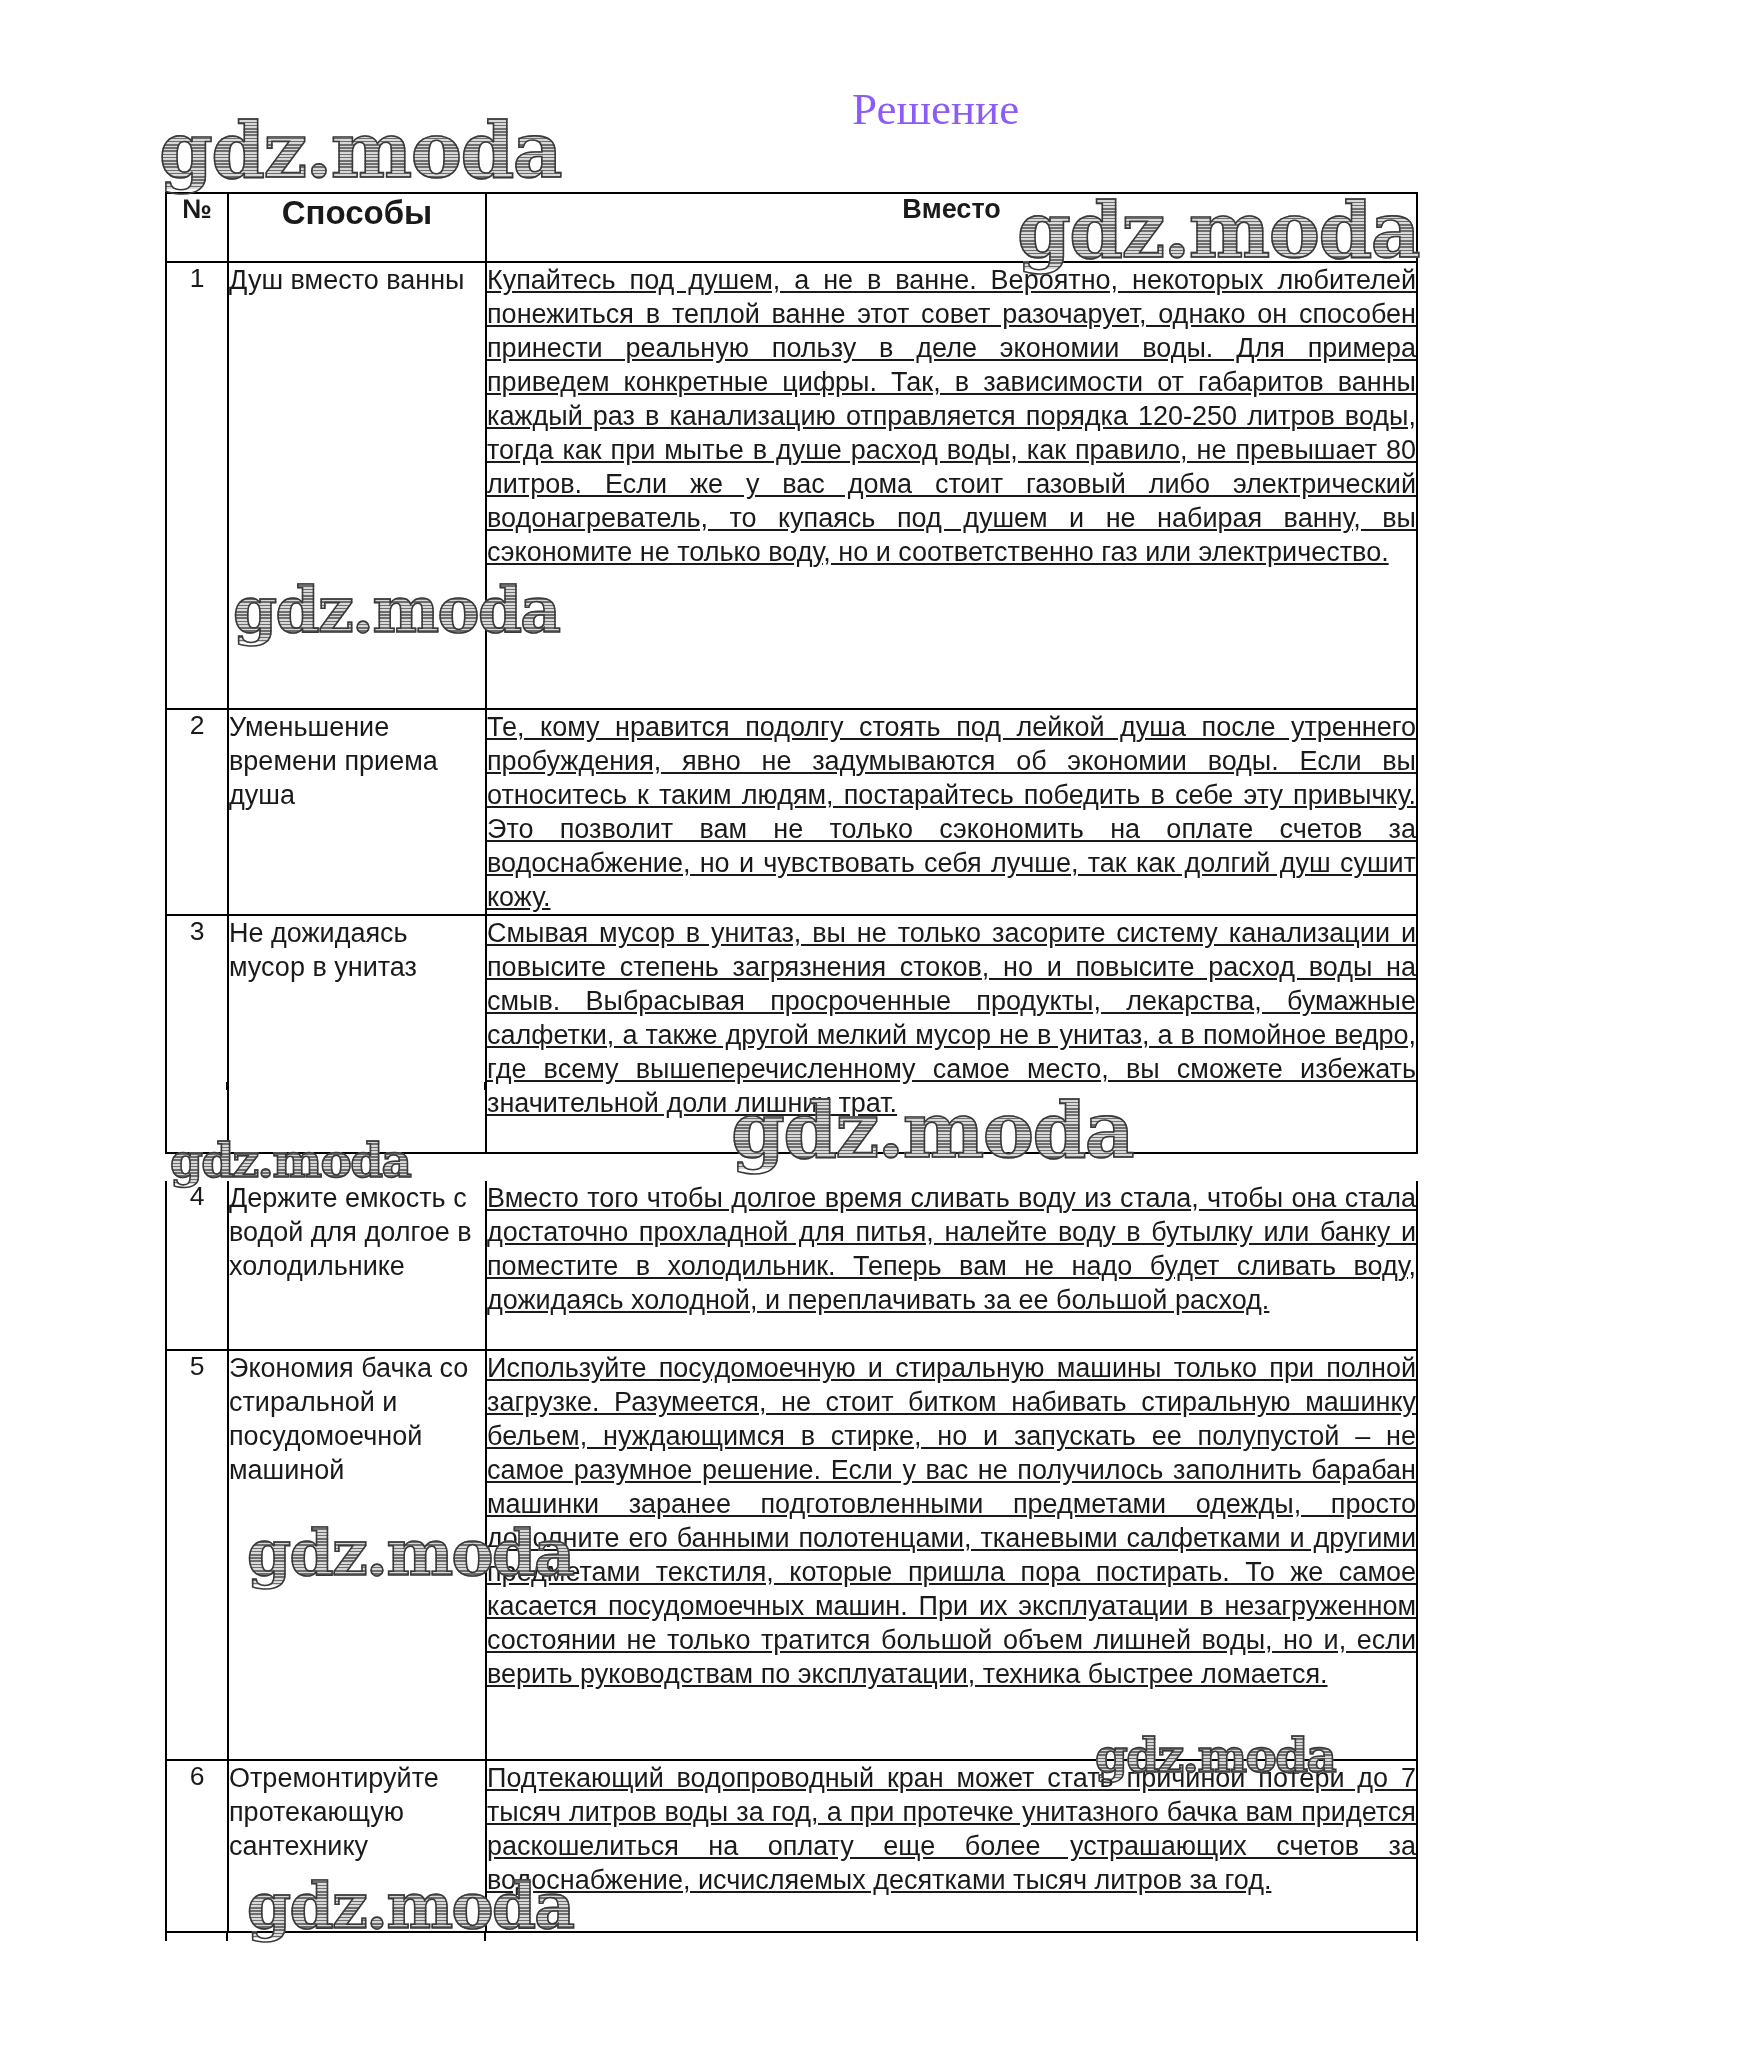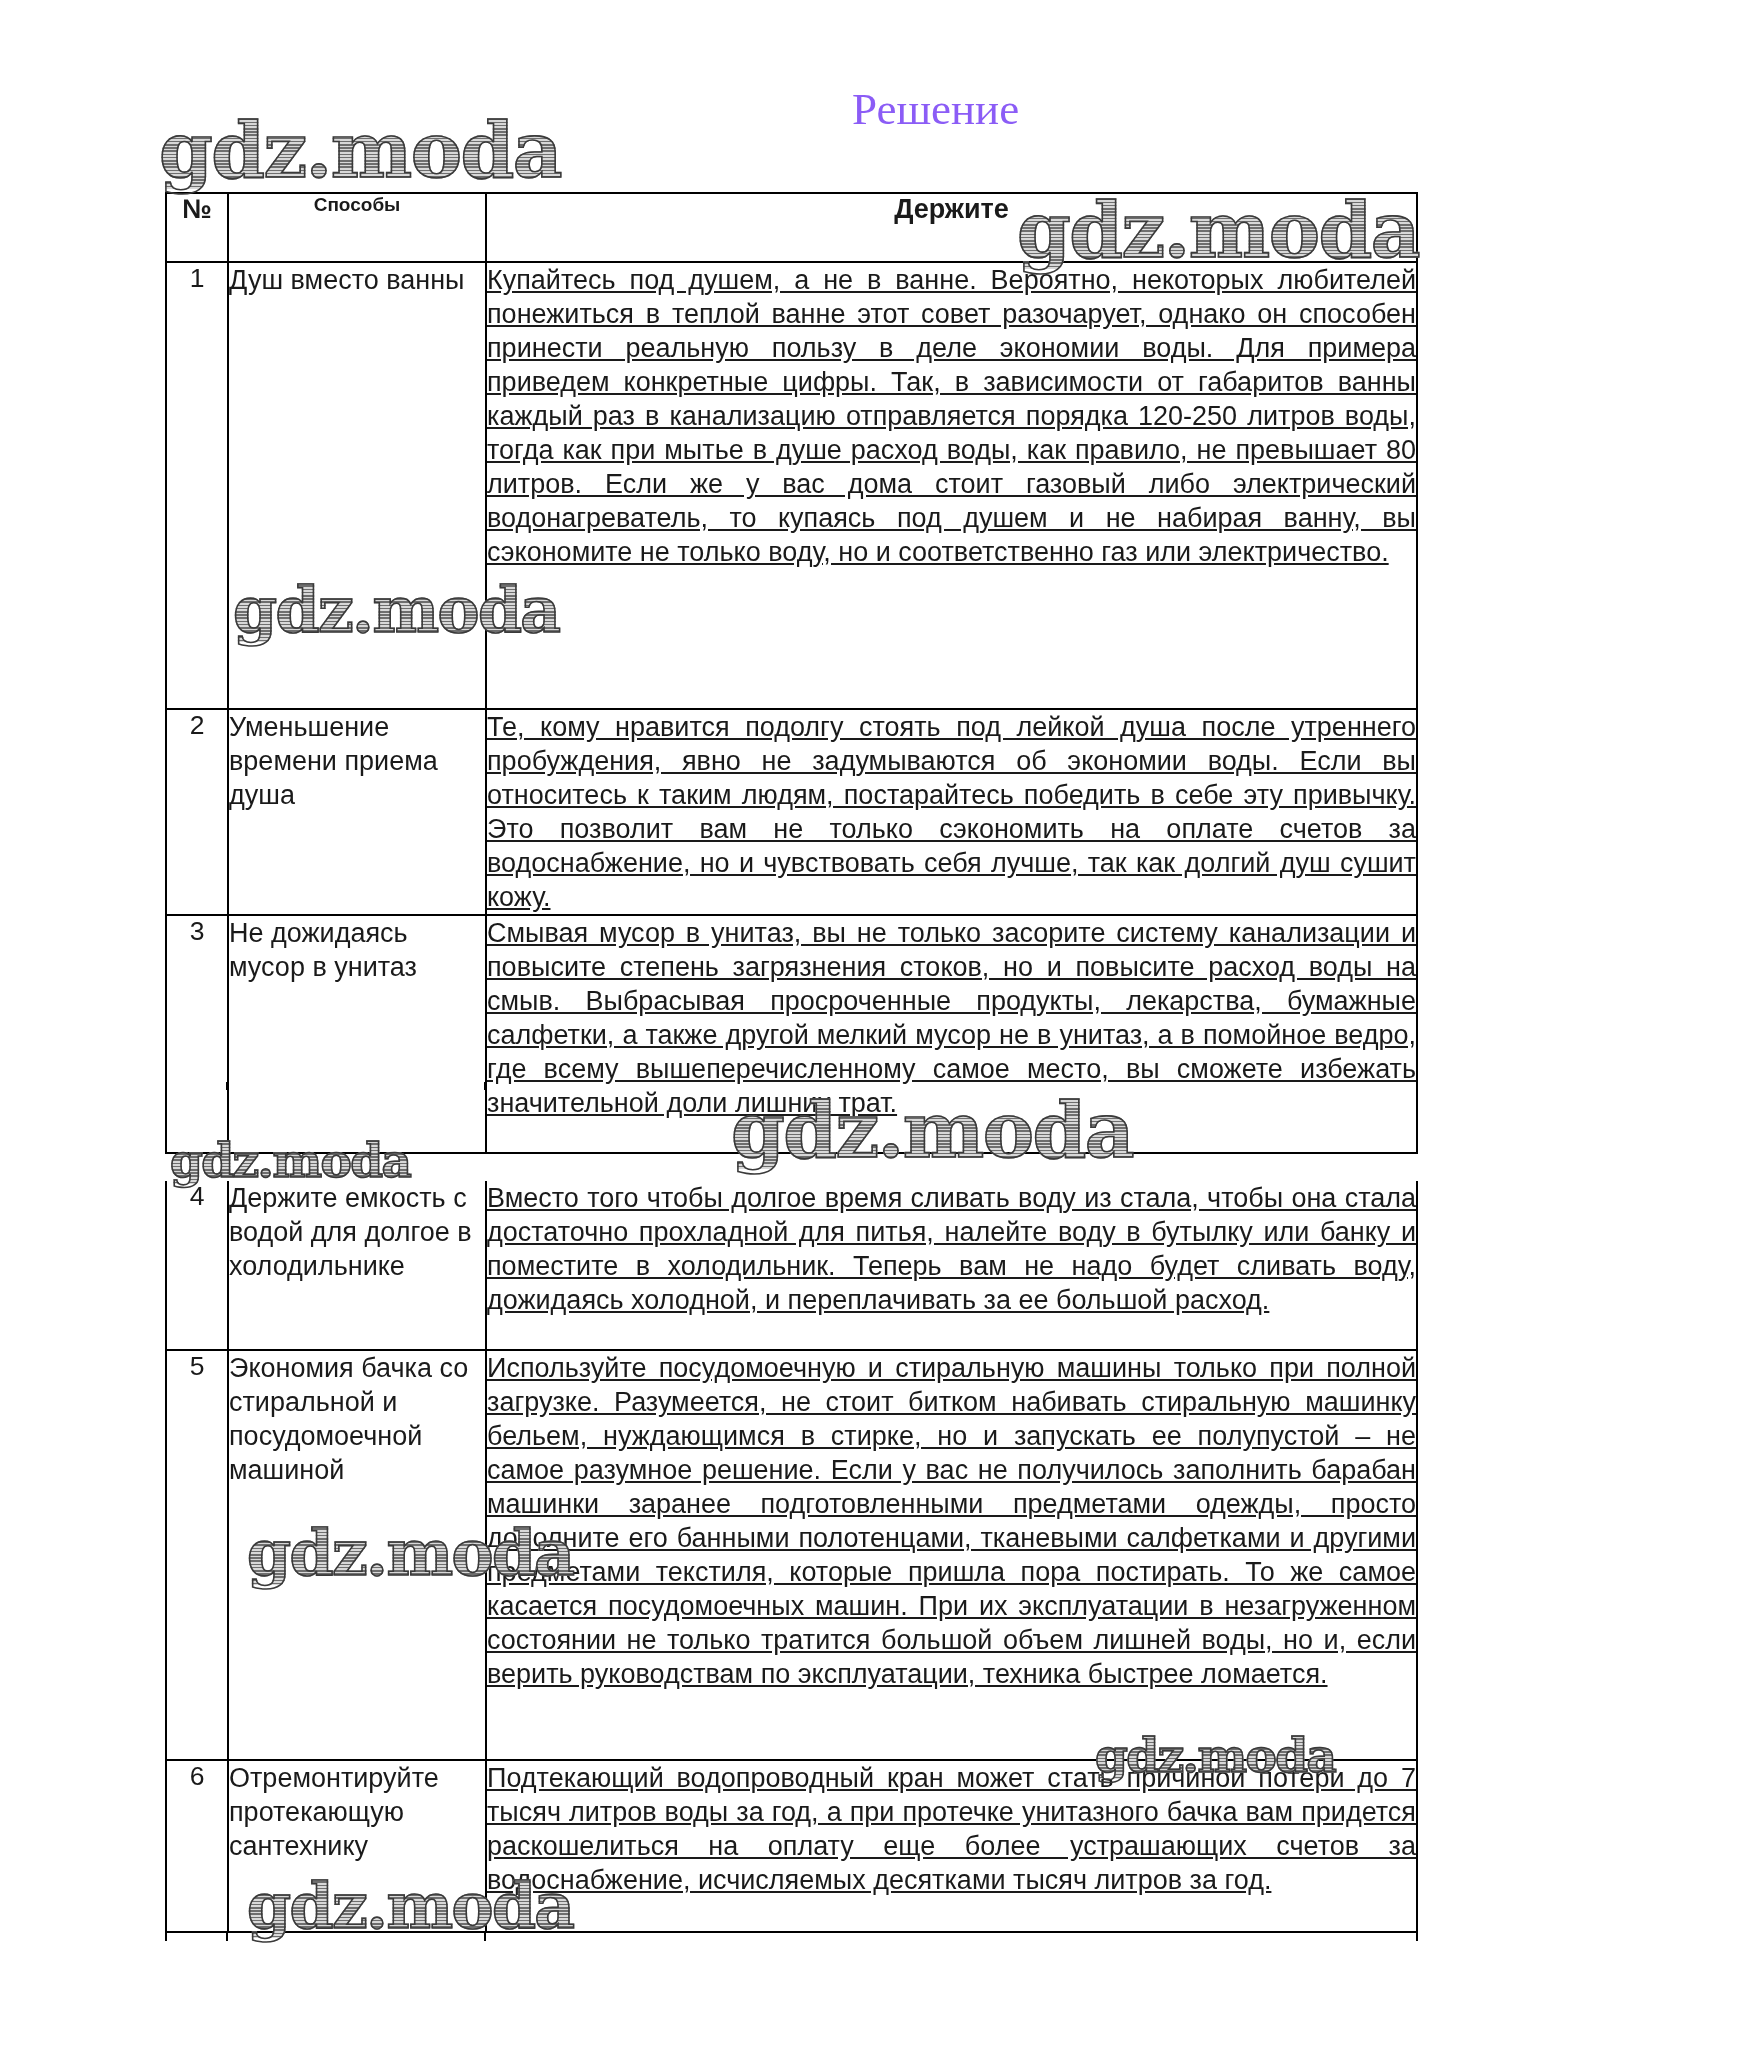--- a/index.html
+++ b/index.html
@@ -18,21 +18,21 @@
   table.tbl td, table.tbl th {
     border: 2.4px solid #000; vertical-align: top; padding: 0;
   }
   col.c-num { width: 62px; }
   col.c-way { width: 258px; }
   col.c-eff { width: auto; }
   .t1 { top: 192px; }
   .t2 { top: 1181px; }
   .t2 tr:first-child td { border-top: none; }
   th.h-num { height: 67px; font-size: 26.5px; font-weight: bold; text-align: center; padding-top: 4.8px; }
-  th.h-way { font-size: 19px; font-weight: bold; text-align: center; vertical-align: middle; }
+  th.h-way { font-size: 33px; font-weight: bold; text-align: center; vertical-align: middle; }
   th.h-eff { font-size: 27px; font-weight: bold; text-align: center; vertical-align: middle; }
   td.num { font-size: 26.5px; text-align: center; padding-top: 4.8px; }
   td.way { font-size: 27px; text-align: left; line-height: 34px; padding: 1.6px 6.4px 0 6.4px; }
   td.eff { font-size: 27px; text-align: justify; line-height: 34px; padding: 1.6px 13px 0 13px; }
   td.eff span { display: block; text-align-last: left; text-decoration: underline; }
   .stub { position: absolute; width: 2.4px; background: #000; }
   .wm {
     position: absolute;
     font-family: "DejaVu Serif", "Liberation Serif", serif;
     font-weight: bold; color: #9a9a9a; line-height: 1;
@@ -55,21 +55,21 @@
 <table class="tbl t1">
   <colgroup>
       <col class="c-num">
       <col class="c-way">
       <col class="c-eff">
     </colgroup>
   <tbody>
       <tr>
     <th class="h-num">№</th>
     <th class="h-way">Способы</th>
-    <th class="h-eff">Держите</th>
+    <th class="h-eff">Вместо</th>
   </tr>
   <tr style="height:447px">
     <td class="num">1</td>
     <td class="way">Душ вместо ванны</td>
     <td class="eff">
           <span>Купайтесь под душем, а не в ванне. Вероятно, некоторых любителей понежиться в теплой ванне этот совет разочарует, однако он способен принести реальную пользу в деле экономии воды. Для примера приведем конкретные цифры. Так, в зависимости от габаритов ванны каждый раз в канализацию отправляется порядка 120-250 литров воды, тогда как при мытье в душе расход воды, как правило, не превышает 80 литров. Если же у вас дома стоит газовый либо электрический водонагреватель, то купаясь под душем и не набирая ванну, вы сэкономите не только воду, но и соответственно газ или электричество.</span>
         </td>
   </tr>
   <tr style="height:205px">
     <td class="num">2</td>

